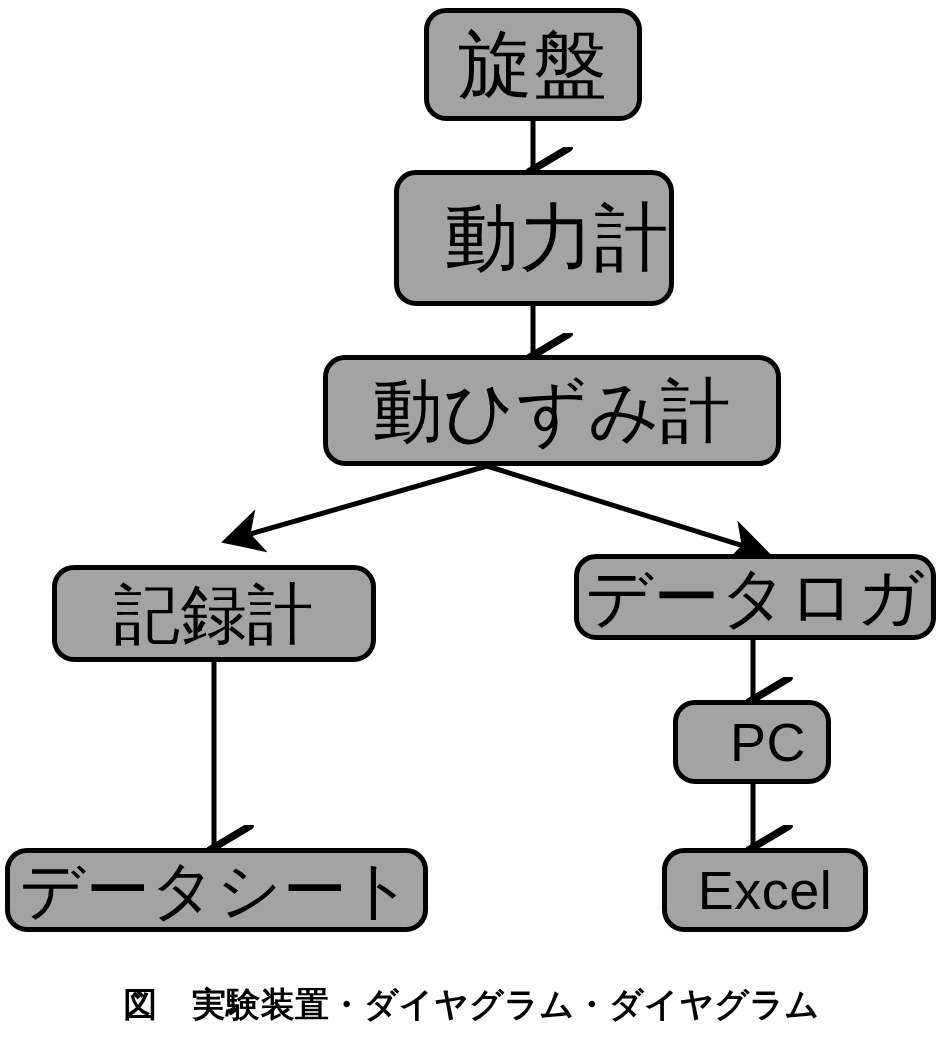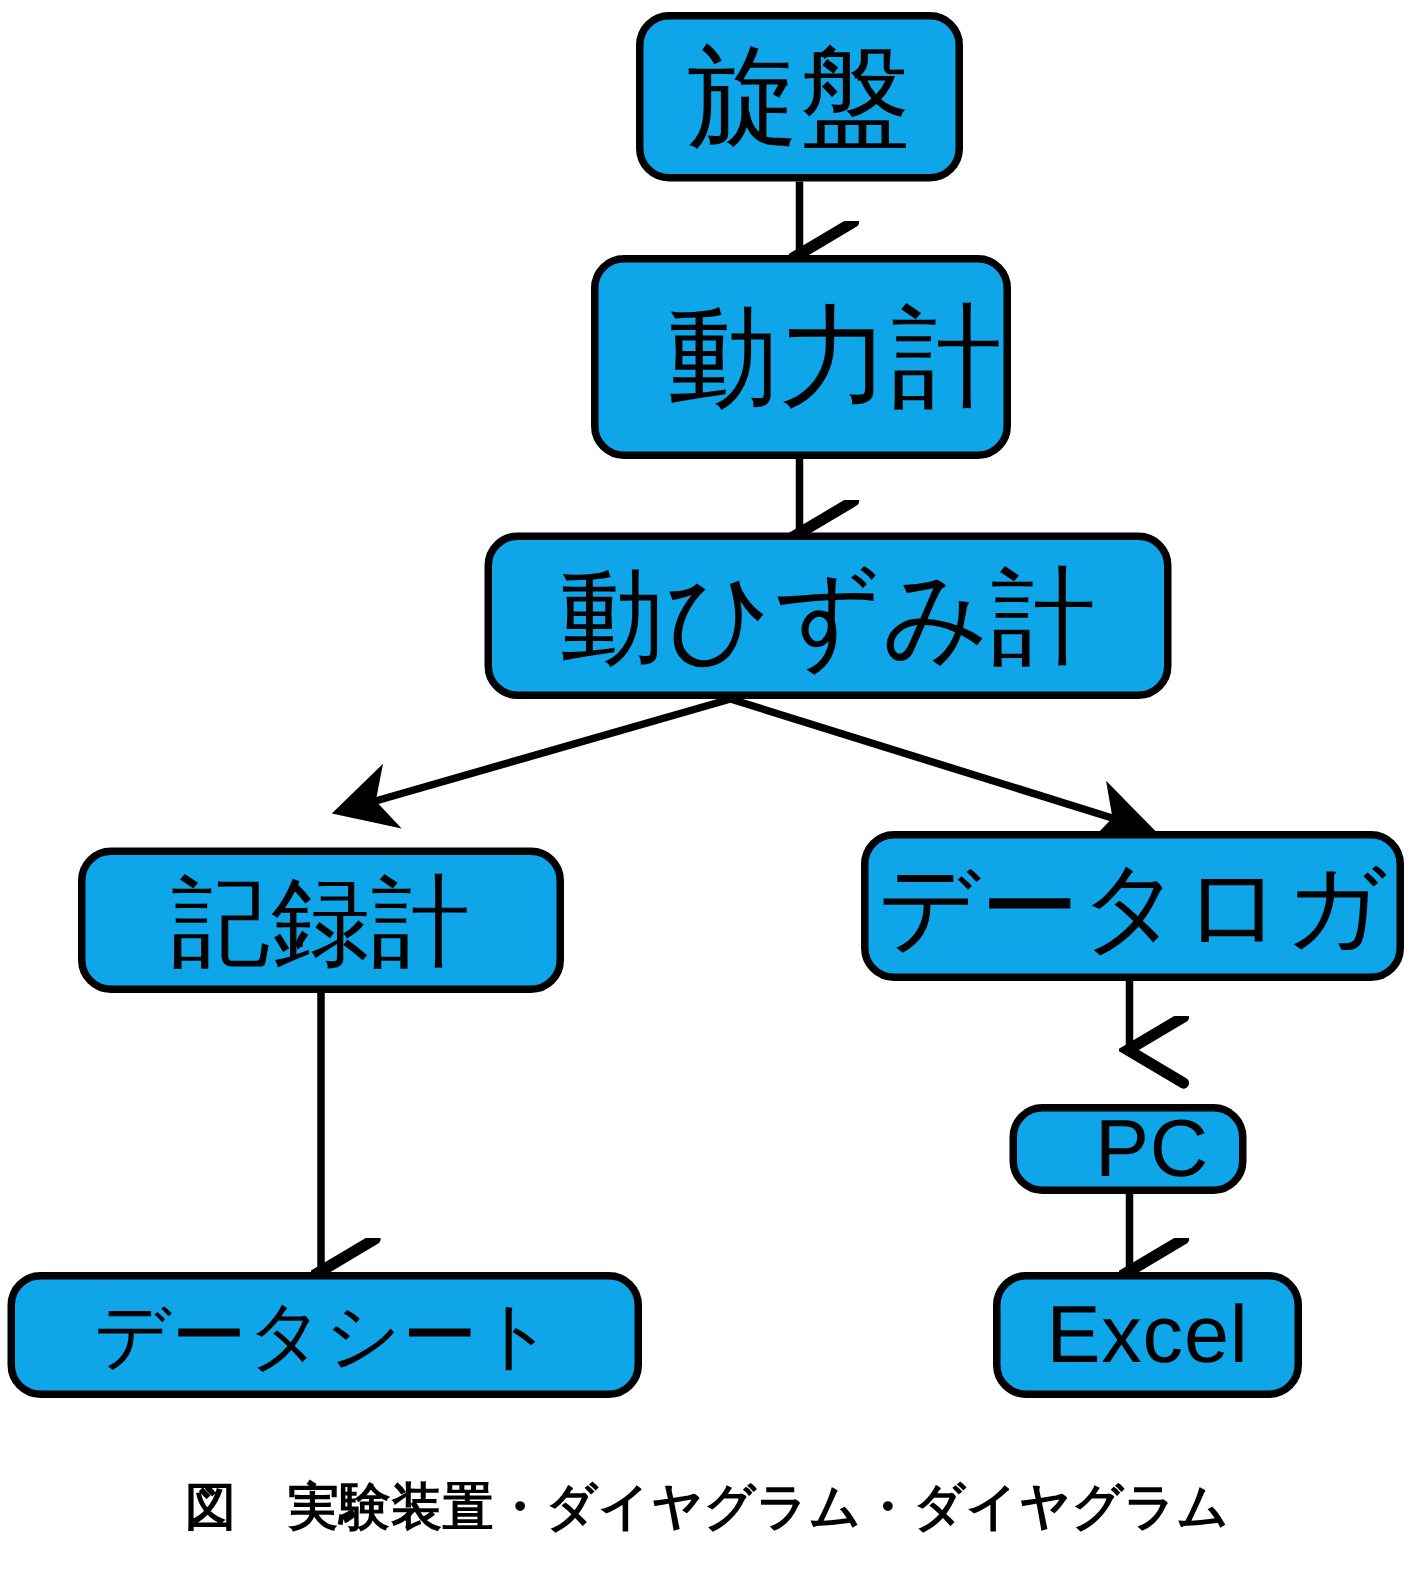--- a/index.html
+++ b/index.html
@@ -24,21 +24,21 @@
     position: absolute;
     left: 0;
     top: 0;
     width: 943px;
     height: 1061px;
     pointer-events: none;
   }
   .node {
     position: absolute;
     box-sizing: border-box;
-    background: #0ea5e9;
+    background: #a3a3a3;
     border: 5px solid #000000;
     border-radius: 22px;
     display: flex;
     align-items: center;
     justify-content: center;
     text-align: center;
     line-height: 1;
     white-space: nowrap;
     z-index: 2;
   }
@@ -53,28 +53,28 @@
 
   #node-dynamometer { left: 394px; top: 170px; width: 280px; height: 136px; justify-content: flex-end; }
   #node-dynamometer .node-label { font-size: 74px; }
 
   #node-strainmeter { left: 323px; top: 355px; width: 458px; height: 111px; }
   #node-strainmeter .node-label { font-size: 70px; }
 
   #node-recorder    { left: 52px;  top: 541px; width: 324px; height: 97px; margin-top: 24px; }
   #node-recorder .node-label { font-size: 66px; }
 
-  #node-datalogger  { left: 574px; top: 554px; width: 362px; height: 100px; }
+  #node-datalogger  { left: 574px; top: 554px; width: 362px; height: 86px; }
   #node-datalogger .node-label { font-size: 66px; }
 
-  #node-pc          { left: 673px; top: 736px; width: 158px; height: 60px; padding-left: 32px; }
+  #node-pc          { left: 673px; top: 700px; width: 158px; height: 84px; padding-left: 32px; }
   #node-pc .node-label { font-size: 54px; }
 
   #node-datasheet   { left: 5px;   top: 848px; width: 423px; height: 84px; }
-  #node-datasheet .node-label { font-size: 50px; }
+  #node-datasheet .node-label { font-size: 64px; }
 
   #node-excel       { left: 650px; top: 848px; width: 206px; height: 84px; margin-left: 12px; }
   #node-excel .node-label { font-size: 54px; }
 
   #figure-caption {
     position: absolute;
     left: 0;
     top: 982px;
     width: 943px;
     text-align: center;

